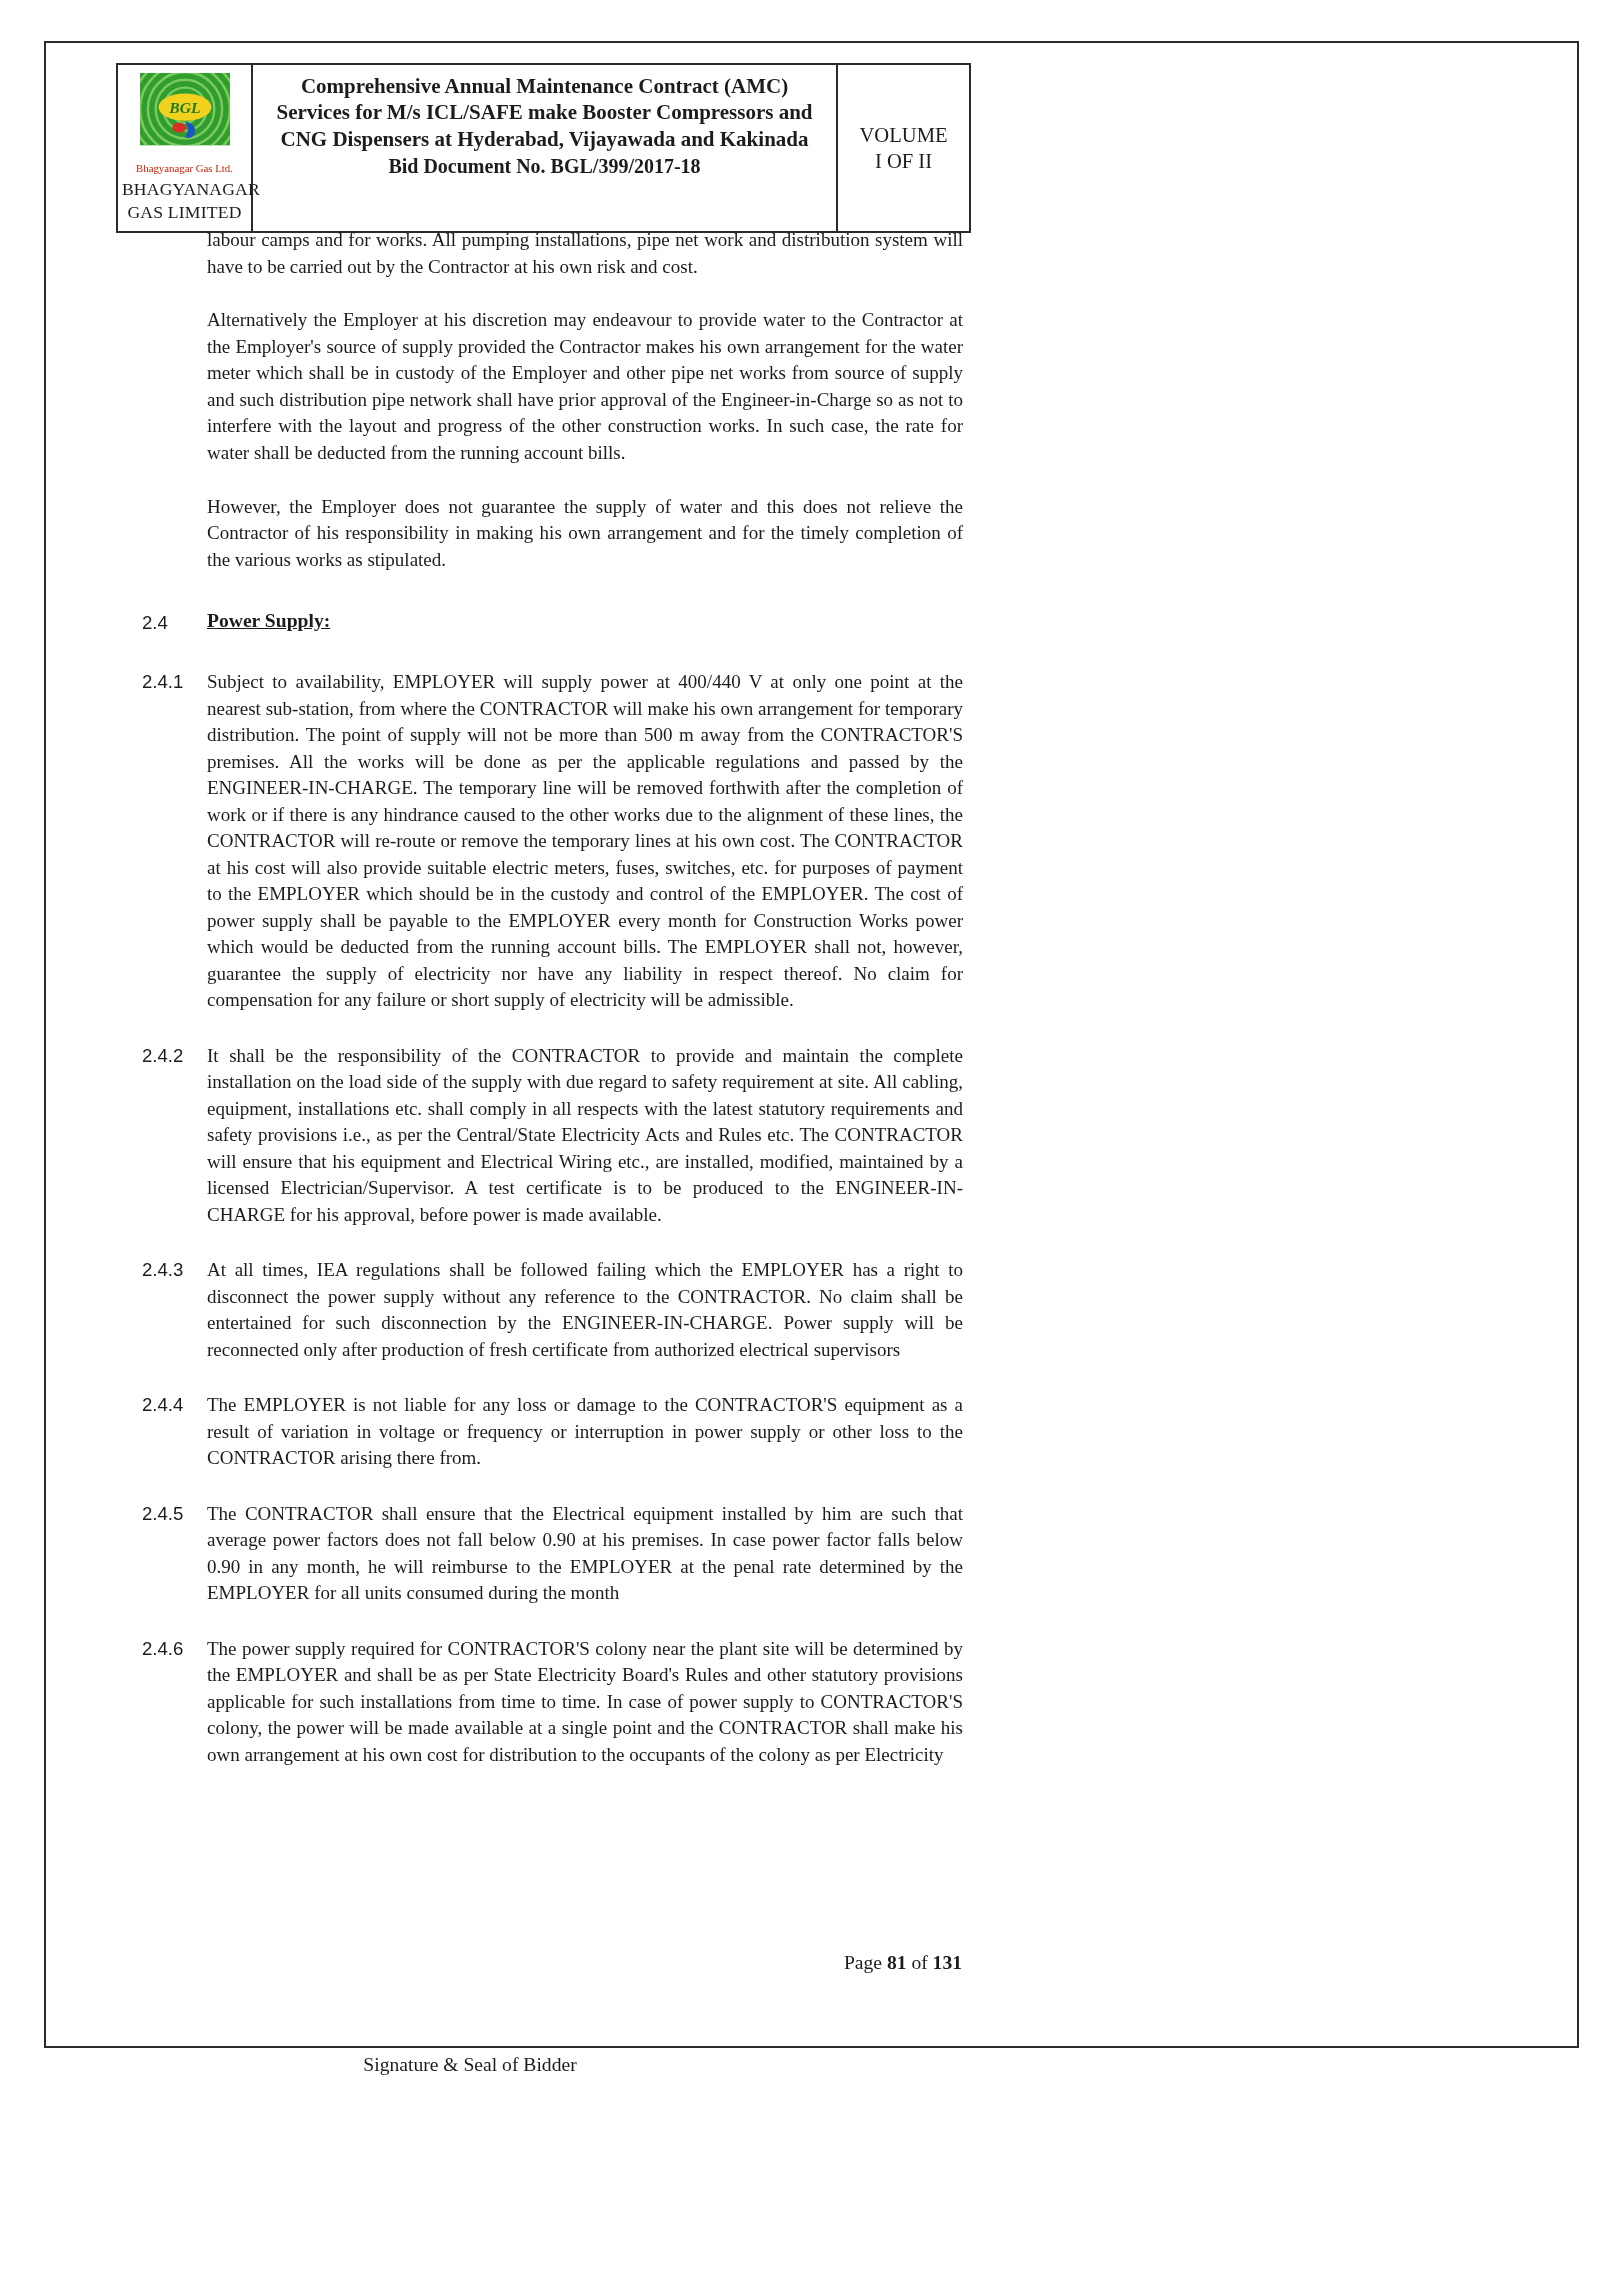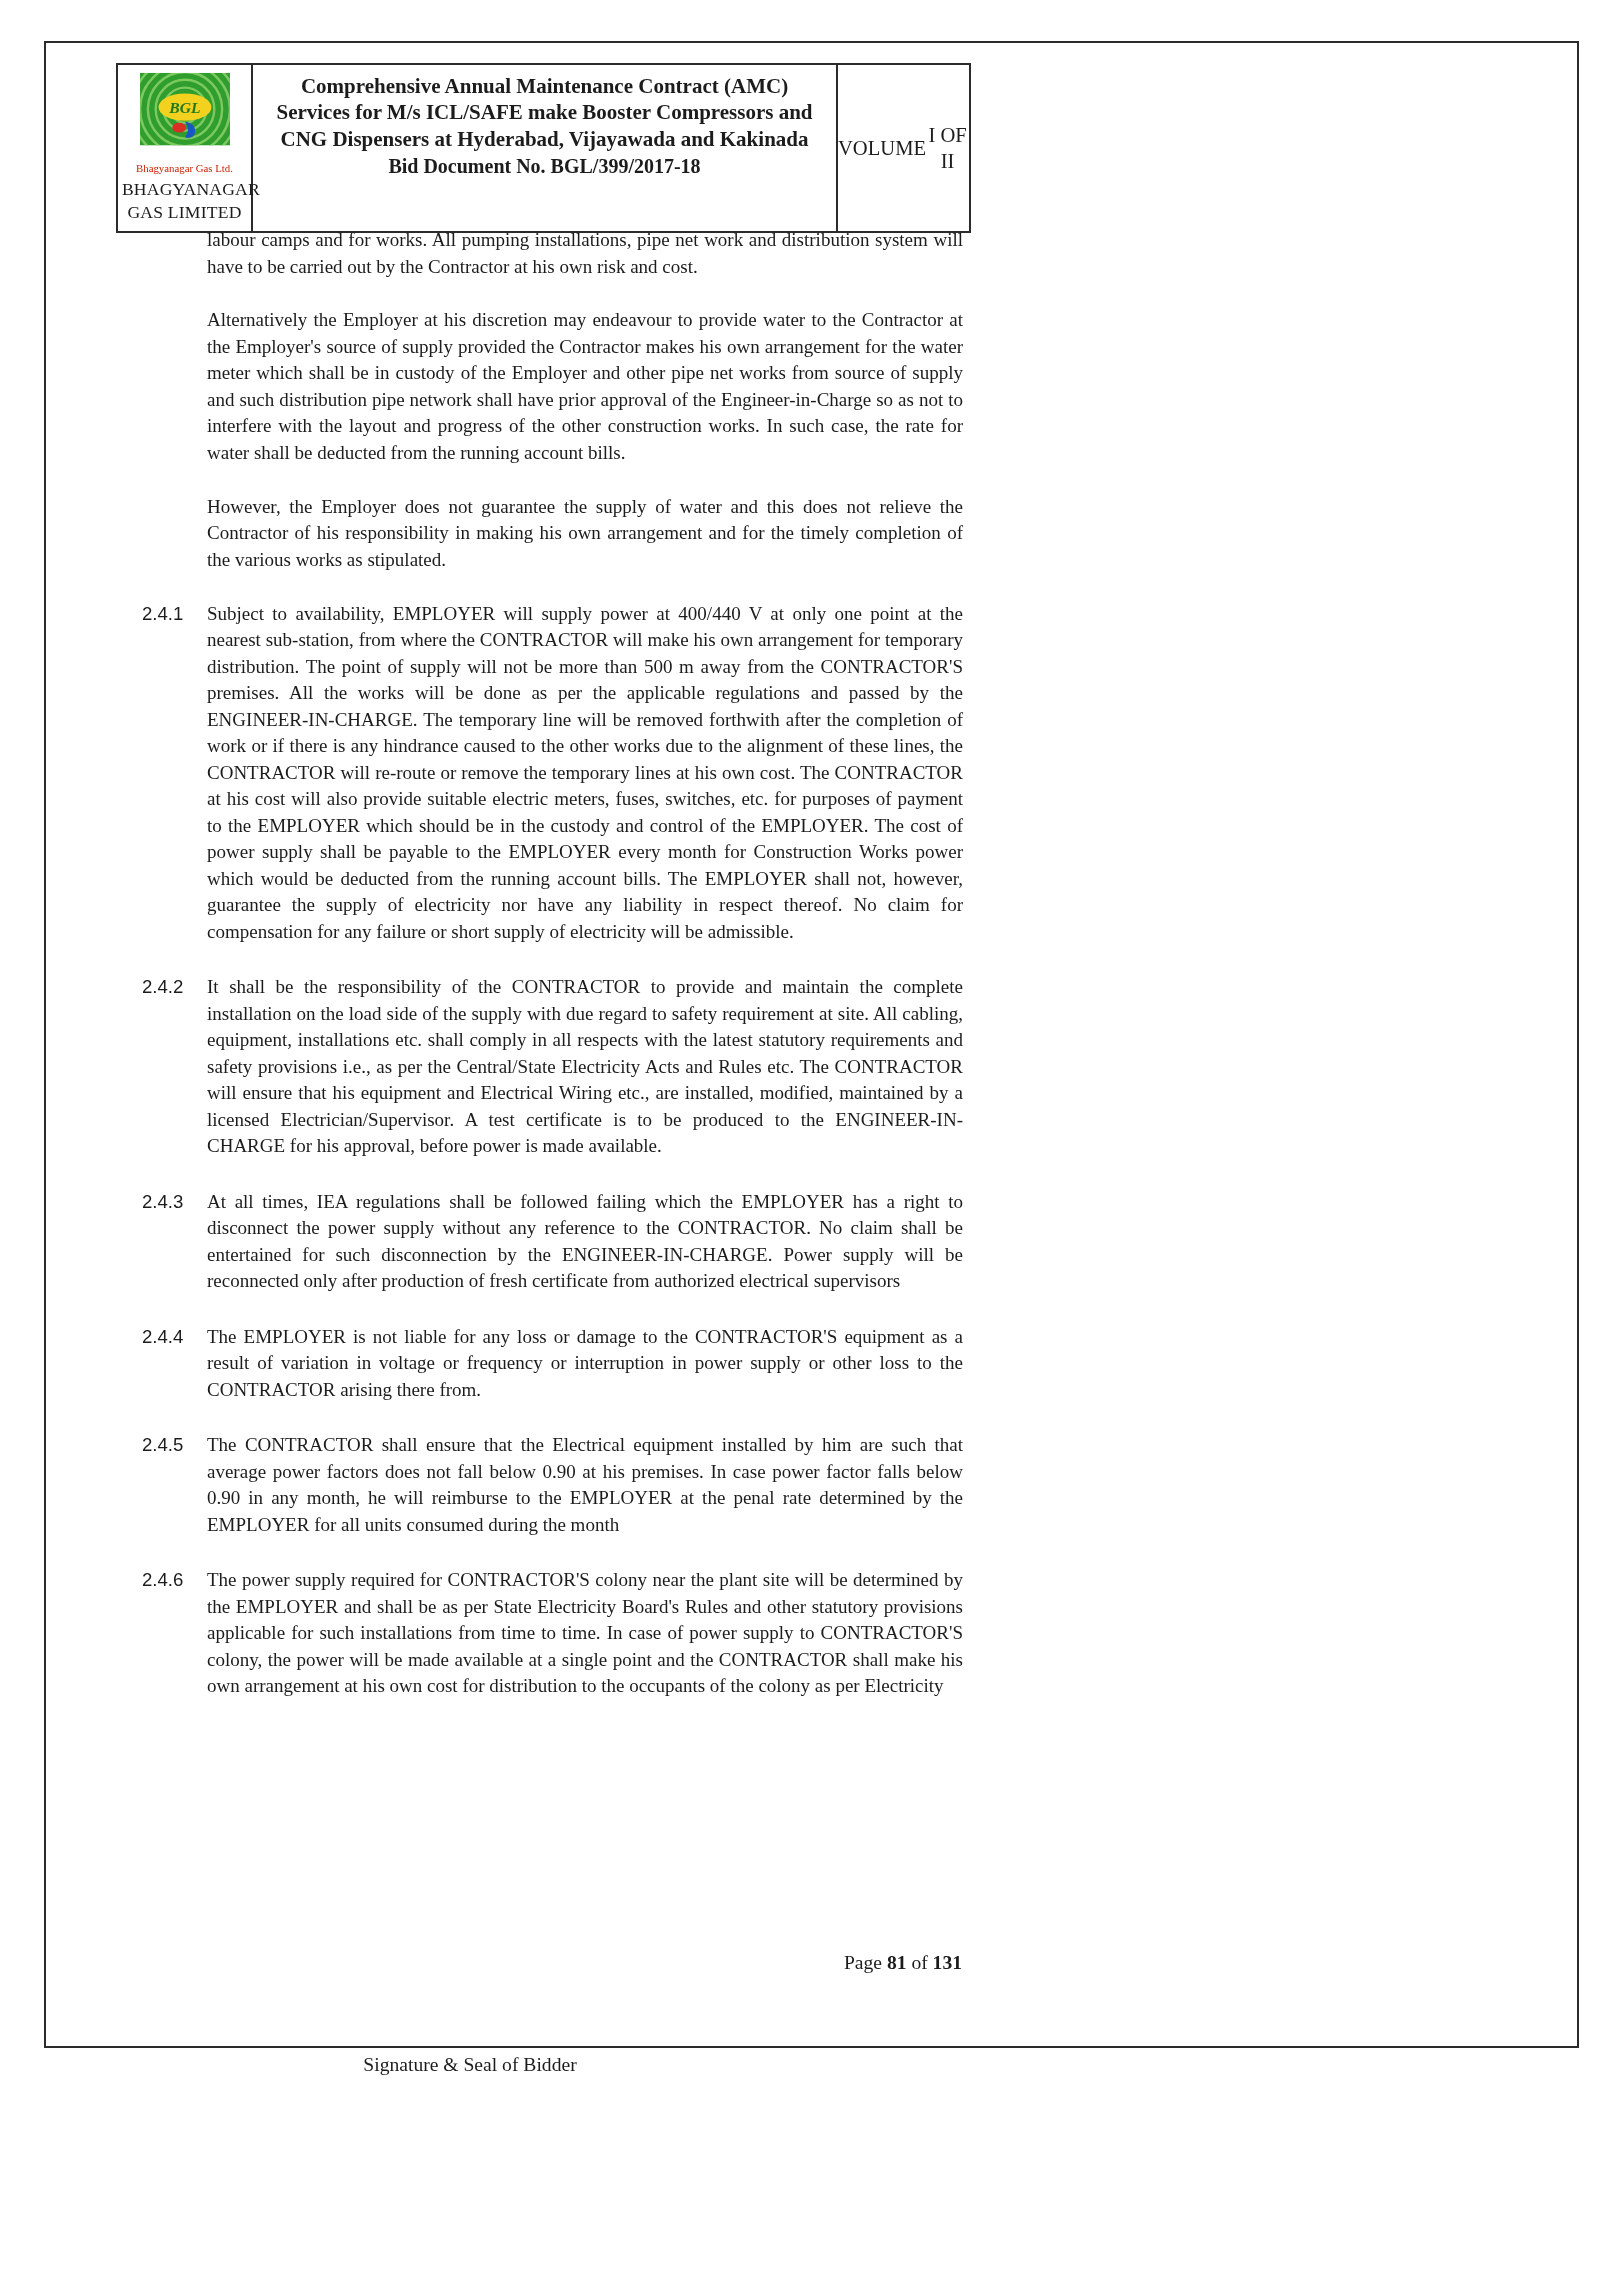--- a/index.html
+++ b/index.html
@@ -63,21 +63,21 @@
   }
   .bid-no {
     font-weight: bold;
     font-size: 20px;
     line-height: 26.5px;
     margin-top: 1px;
   }
   .volume-cell {
     width: 131px;
     display: flex;
-    flex-direction: row;
+    flex-direction: column;
     align-items: center;
     justify-content: center;
     font-size: 20.6px;
     line-height: 26.5px;
     text-align: center;
   }
 
   
   .content {
     position: absolute;
@@ -193,20 +193,24 @@
     </div>
 
   </div>
 
   <div class="content">
 
     <p class="intro-para">labour camps and for works. All pumping installations, pipe net work and distribution system will have to be carried out by the Contractor at his own risk and cost.</p>
     <p class="intro-para">Alternatively the Employer at his discretion may endeavour to provide water to the Contractor at the Employer's source of supply provided the Contractor makes his own arrangement for the water meter which shall be in custody of the Employer and other pipe net works from source of supply and such distribution pipe network shall have prior approval of the Engineer-in-Charge so as not to interfere with the layout and progress of the other construction works. In such case, the rate for water shall be deducted from the running account bills.</p>
     <p class="intro-para">However, the Employer does not guarantee the supply of water and this does not relieve the Contractor of his responsibility in making his own arrangement and for the timely completion of the various works as stipulated.</p>
 
+    <div class="section-heading">
+      <div class="section-number">2.4</div>
+      <div class="section-title">Power Supply:</div>
+    </div>
 
     <div class="clause">
       <div class="clause-number">2.4.1</div>
       <div class="clause-text">Subject to availability, EMPLOYER will supply power at 400/440 V at only one point at the nearest sub-station, from where the CONTRACTOR will make his own arrangement for temporary distribution. The point of supply will not be more than 500 m away from the CONTRACTOR'S premises. All the works will be done as per the applicable regulations and passed by the ENGINEER-IN-CHARGE. The temporary line will be removed forthwith after the completion of work or if there is any hindrance caused to the other works due to the alignment of these lines, the CONTRACTOR will re-route or remove the temporary lines at his own cost. The CONTRACTOR at his cost will also provide suitable electric meters, fuses, switches, etc. for purposes of payment to the EMPLOYER which should be in the custody and control of the EMPLOYER. The cost of power supply shall be payable to the EMPLOYER every month for Construction Works power which would be deducted from the running account bills. The EMPLOYER shall not, however, guarantee the supply of electricity nor have any liability in respect thereof. No claim for compensation for any failure or short supply of electricity will be admissible.</div>
     </div>
 
     <div class="clause">
       <div class="clause-number">2.4.2</div>
       <div class="clause-text">It shall be the responsibility of the CONTRACTOR to provide and maintain the complete installation on the load side of the supply with due regard to safety requirement at site. All cabling, equipment, installations etc. shall comply in all respects with the latest statutory requirements and safety provisions i.e., as per the Central/State Electricity Acts and Rules etc. The CONTRACTOR will ensure that his equipment and Electrical Wiring etc., are installed, modified, maintained by a licensed Electrician/Supervisor. A test certificate is to be produced to the ENGINEER-IN-CHARGE for his approval, before power is made available.</div>
     </div>

